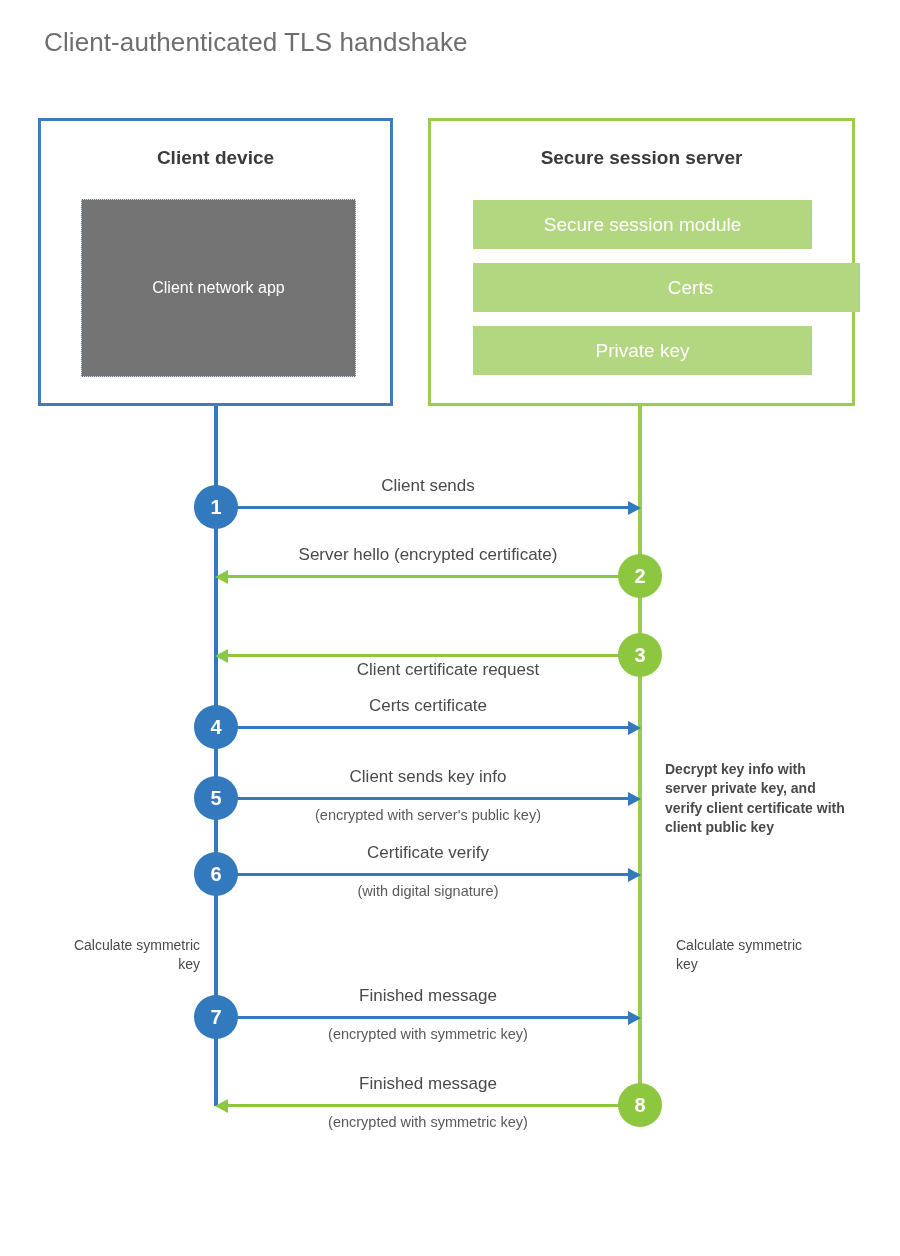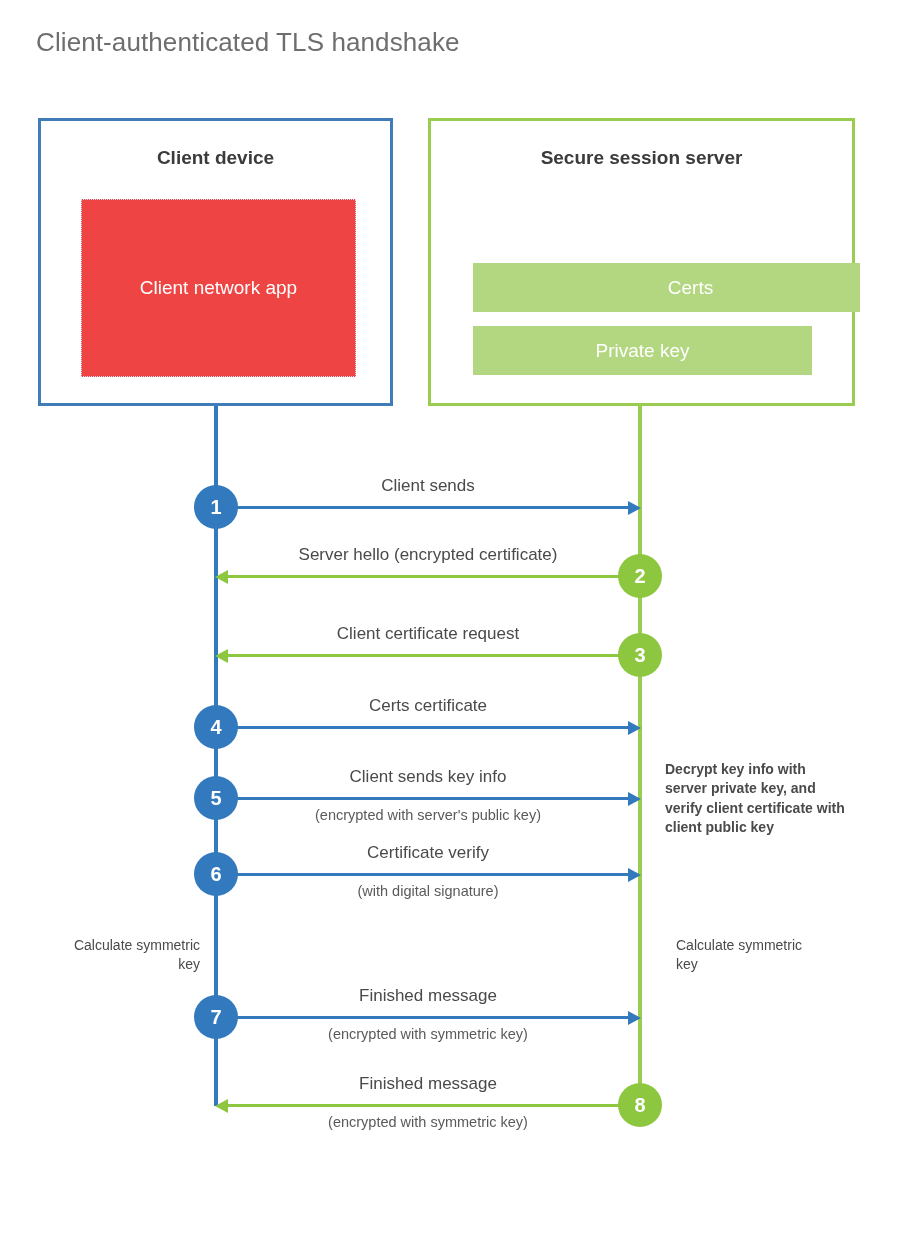--- a/index.html
+++ b/index.html
@@ -13,21 +13,21 @@
     height: 1256px;
     position: relative;
     font-family: "Liberation Sans", "DejaVu Sans", sans-serif;
     color: #404040;
     overflow: hidden;
   }
 
   
   #diagram-title {
     position: absolute;
-    left: 36px;
+    left: 44px;
     top: 27px;
     font-size: 26px;
     font-weight: 400;
     color: #6e6e6e;
     letter-spacing: 0.1px;
     white-space: nowrap;
   }
 
   
   .actor-box {
@@ -61,24 +61,24 @@
   }
 
   
   #client-network-app {
     position: absolute;
     left: 40px;
     top: 78px;
     width: 275px;
     height: 178px;
     box-sizing: border-box;
-    background: #ef4444;
+    background: #737373;
     border: 1px dotted #cfe0f1;
     color: #ffffff;
-    font-size: 19px;
+    font-size: 16px;
     line-height: 1.35;
     display: flex;
     align-items: center;
     justify-content: center;
     text-align: center;
   }
 
   
   .server-bar {
     position: absolute;
@@ -215,20 +215,21 @@
 
 <div id="diagram-title">Client-authenticated TLS handshake</div>
 
 <div id="client-device-box" class="actor-box">
   <div class="actor-title">Client device</div>
   <div id="client-network-app">Client network app</div>
 </div>
 
 <div id="server-box" class="actor-box">
   <div class="actor-title">Secure session server</div>
+  <div id="server-bar-0" class="server-bar">Secure session module</div>
   <div id="server-bar-1" class="server-bar">Certs</div>
   <div id="server-bar-2" class="server-bar">Private key</div>
 </div>
 
 <div id="client-lifeline" class="lifeline"></div>
 <div id="server-lifeline" class="lifeline"></div>
 
 <div id="messages-layer">
     <div class="message" style="top: 507px;">
       <div class="arrow-line to-server" style="left: 216px; width: 414px;"></div>
@@ -238,21 +239,21 @@
     </div>
     <div class="message" style="top: 576px;">
       <div class="arrow-line to-client" style="left: 228px; width: 412px;"></div>
       <div class="arrow-head left" style="left: 215px;"></div>
       <div class="msg-label primary" style="left: 428px;">Server hello (encrypted certificate)</div>
       <div class="step-circle server-side">2</div>
     </div>
     <div class="message" style="top: 655px;">
       <div class="arrow-line to-client" style="left: 228px; width: 412px;"></div>
       <div class="arrow-head left" style="left: 215px;"></div>
-      <div class="msg-label primary" style="left: 428px;">Client certificate request</div>
+      <div class="msg-label primary" style="left: 448px; margin-top: 36px;">Client certificate request</div>
       <div class="step-circle server-side">3</div>
     </div>
     <div class="message" style="top: 727px;">
       <div class="arrow-line to-server" style="left: 216px; width: 414px;"></div>
       <div class="arrow-head right" style="left: 628px;"></div>
       <div class="msg-label primary" style="left: 428px;">Certs certificate</div>
       <div class="step-circle client-side">4</div>
     </div>
     <div class="message" style="top: 798px;">
       <div class="arrow-line to-server" style="left: 216px; width: 414px;"></div>

